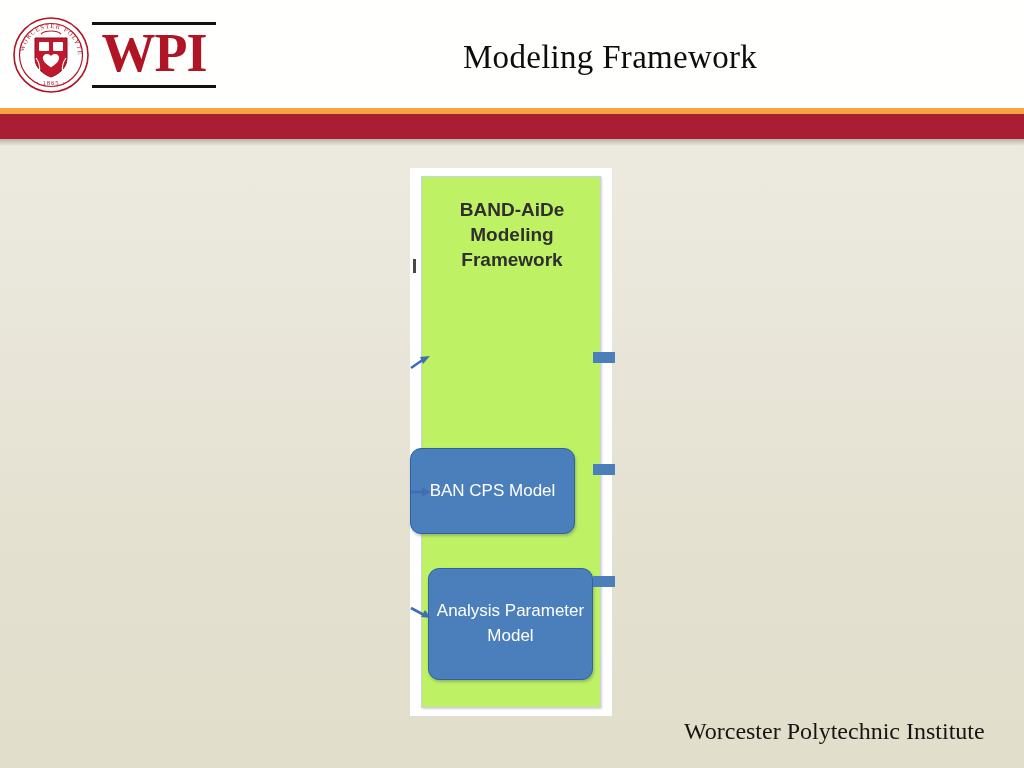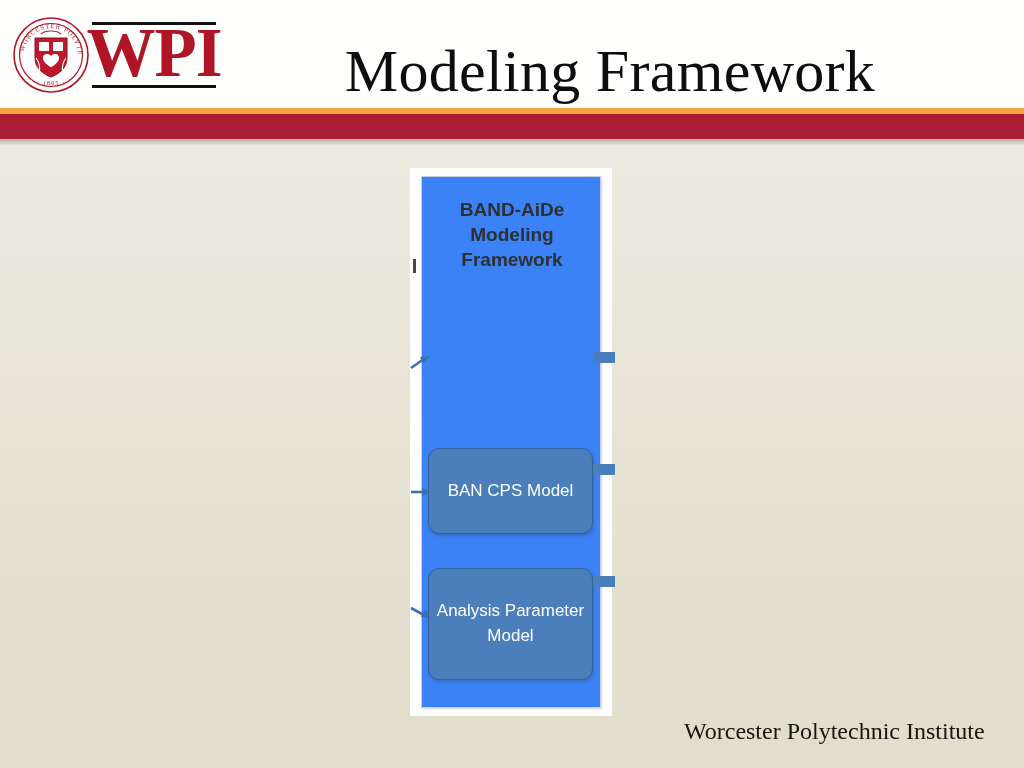--- a/index.html
+++ b/index.html
@@ -12,53 +12,53 @@
     background:linear-gradient(180deg,#efece4 0%,#eae7dc 35%,#e4e0cf 75%,#e2decc 100%);}
 
   
   .header-white{position:absolute;left:0;top:0;width:1024px;height:108px;background:#fffffe;}
   .gold-bar{position:absolute;left:0;top:108px;width:1024px;height:6px;background:#f5a341;}
   .crimson-bar{position:absolute;left:0;top:114px;width:1024px;height:25px;
      background:#a91e32;}
   .bar-shadow{position:absolute;left:0;top:139px;width:1024px;height:7px;
      background:linear-gradient(180deg,rgba(90,75,60,.35),rgba(90,75,60,0));}
 
-  .page-title{position:absolute;left:300px;top:36px;width:620px;height:70px;
+  .page-title{position:absolute;left:300px;top:22px;width:620px;height:70px;
      display:flex;align-items:center;justify-content:center;
-     font-family:"Liberation Serif", serif;font-size:60px;color:#0d0d0d;
+     font-family:"Liberation Serif", serif;font-size:33px;color:#0d0d0d;
      letter-spacing:.3px;white-space:nowrap;}
 
   
   .logo{position:absolute;left:8px;top:10px;width:208px;height:90px;}
   .seal{position:absolute;left:4px;top:4px;width:78px;height:82px;}
   .seal svg{display:block;}
   .wpi-wrap{position:absolute;left:84px;top:6px;width:124px;height:80px;}
   .rule-top{position:absolute;left:0;top:6px;width:124px;height:3px;background:#111;}
   .rule-bot{position:absolute;left:0;bottom:8px;width:124px;height:3px;background:#111;}
   .wpi-text{position:absolute;left:0;top:5px;width:124px;height:64px;
      display:flex;align-items:center;justify-content:center;
-     font-family:"Liberation Serif", serif;font-weight:700;font-size:69px;
+     font-family:"Liberation Serif", serif;font-weight:700;font-size:54px;
      color:#b01525;letter-spacing:-1px;line-height:1;}
 
   
   .diagram-frame{position:absolute;left:410px;top:168px;width:202px;height:548px;
      background:#ffffff;}
   .diagram-panel{position:absolute;left:11px;top:8px;width:180px;height:532px;
-     background:#3b82f6;border:1px solid #c9d0e4;box-sizing:border-box;
+     background:#bef264;border:1px solid #c9d0e4;box-sizing:border-box;
      box-shadow:1px 1px 2px rgba(120,125,150,.35);}
   .panel-title{position:absolute;left:0;top:20px;width:180px;text-align:center;
      font-size:19px;font-weight:700;color:#2f2f2f;line-height:1.32;}
 
   .mbox{position:absolute;background:#4a7fbc;
      border:1px solid #31629c;border-radius:11px;
      box-shadow:1px 2px 3px rgba(60,70,100,.33);
      color:#ffffff;font-size:17px;line-height:1.45;text-align:center;
      display:flex;align-items:center;justify-content:center;box-sizing:border-box;}
   .box-req{left:428px;top:310px;width:165px;height:95px;}
-  .box-ban{left:428px;top:448px;width:165px;height:86px;}
+  .box-ban{left:410px;top:448px;width:165px;height:86px;}
   .box-ana{left:428px;top:568px;width:165px;height:112px;}
 
   
   .stub{position:absolute;height:11px;background:#4a7fbc;}
   .stub-req{left:593px;top:352px;width:22px;}
   .stub-ban{left:593px;top:464px;width:22px;}
   .stub-ana{left:593px;top:576px;width:22px;}
 
   .arrow{position:absolute;width:22px;height:16px;}
   .arw-req{left:410px;top:355px;}

